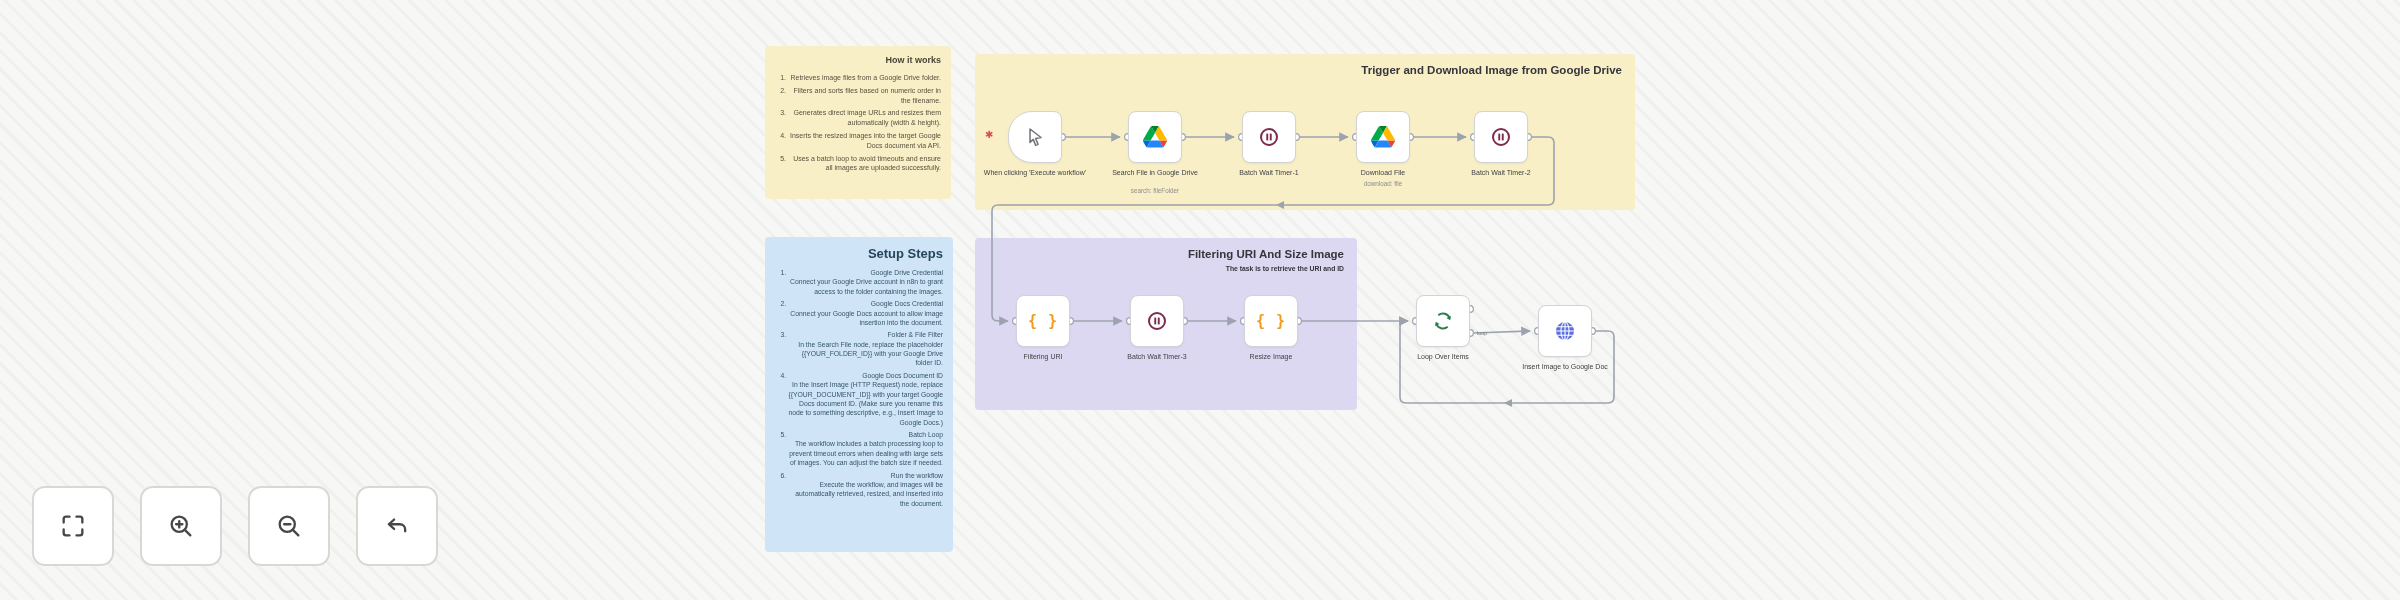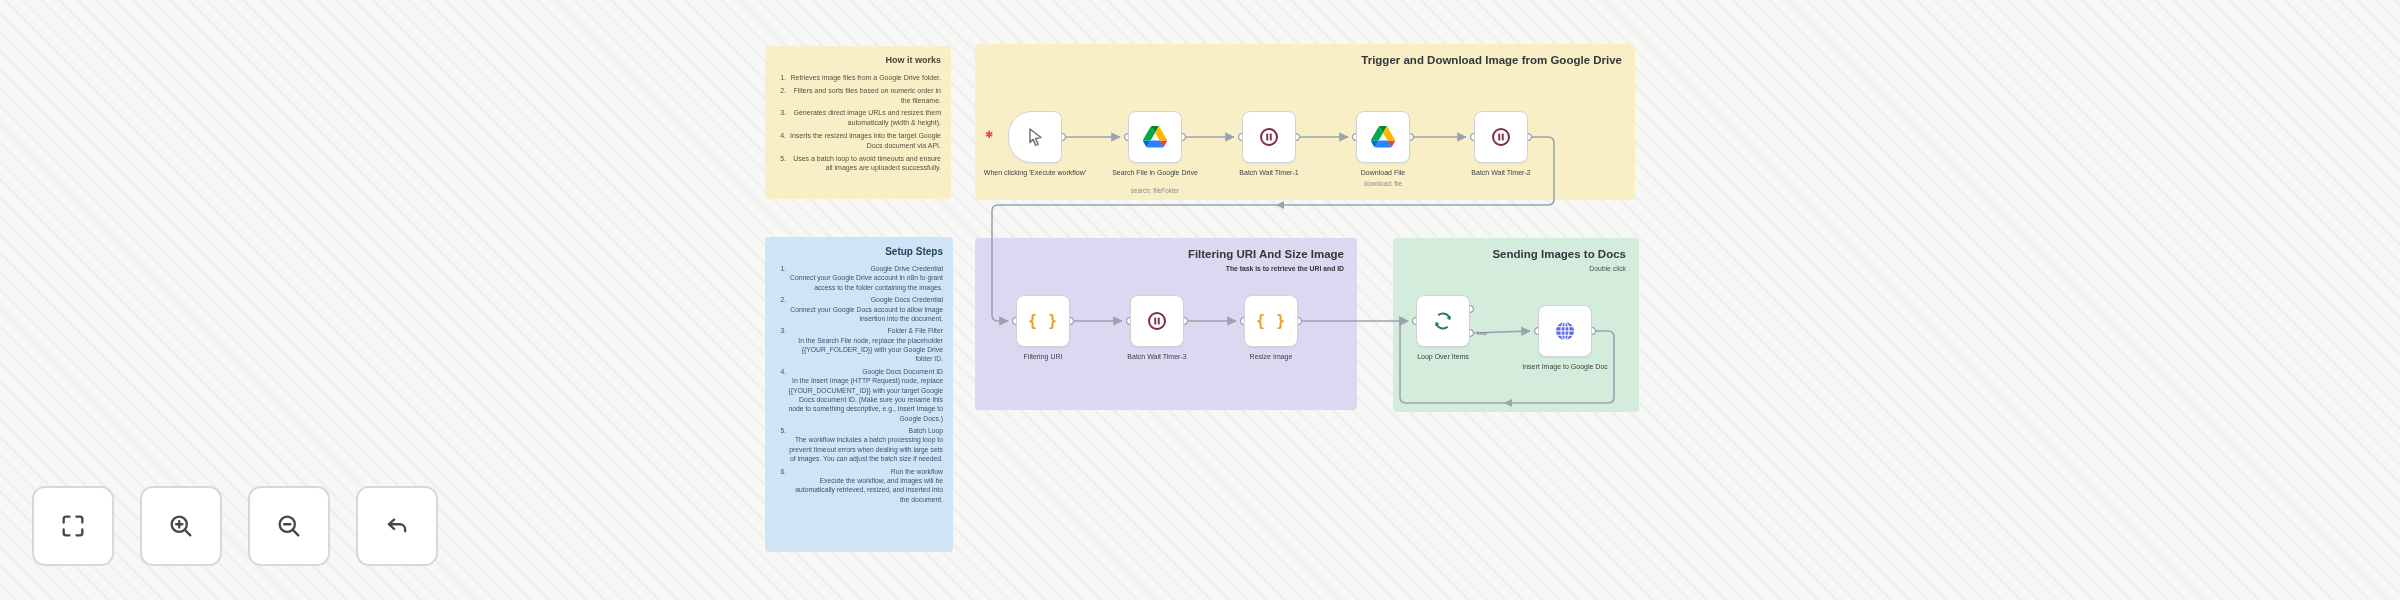--- a/index.html
+++ b/index.html
@@ -15,21 +15,21 @@
   
   .zone, .note { position: absolute; border-radius: 4px; text-align: right; }
   .note-yellow, .zone-yellow { background: #f8efc6; }
   .note-blue   { background: #cfe4f7; }
   .zone-purple { background: #dcd8f1; }
   .zone-green  { background: #d3ecdc; }
 
   .note { padding: 9px 10px; }
   .note-title { font-weight: bold; }
   .note-yellow .note-title { font-size: 9px; color: #4a4536; margin-bottom: 8px; }
-  .note-blue   .note-title { font-size: 10px; color: #24455c; margin-bottom: 7px; }
+  .note-blue   .note-title { font-size: 13px; color: #24455c; margin-bottom: 7px; }
   .note ol { list-style-position: outside; padding-left: 13px; }
   .note-yellow ol { font-size: 7px; line-height: 1.4; color: #57513f; }
   .note-blue   ol { font-size: 6.8px; line-height: 1.38; color: #35566c; }
   .note li { margin-bottom: 3px; }
   .setup-h { display: block; }
   .setup-b { display: block; }
 
   .zone { padding: 10px 13px; }
   .zone-title { font-size: 11.5px; font-weight: bold; color: #35363c; }
   .zone-sub-bold { font-size: 6.8px; font-weight: bold; color: #33343b; margin-top: 5px; }
@@ -105,33 +105,29 @@
         <span class="setup-h">Batch Loop</span>
         <span class="setup-b">The workflow includes a batch processing loop to prevent timeout errors when dealing with large sets of images. You can adjust the batch size if needed.</span>
       </li>
       <li>
         <span class="setup-h">Run the workflow</span>
         <span class="setup-b">Execute the workflow, and images will be automatically retrieved, resized, and inserted into the document.</span>
       </li>
     </ol>
   </div>
 
-  <div class="zone zone-yellow" style="left:975px; top:44px; width:660px; height:156px;">
+  <div class="zone zone-yellow" style="left:975px; top:54px; width:660px; height:156px;">
     <div class="zone-title">Trigger and Download Image from Google Drive</div>
   </div>
 
   <div class="zone zone-purple" style="left:975px; top:238px; width:382px; height:172px;">
     <div class="zone-title">Filtering URI And Size Image</div>
     <div class="zone-sub-bold">The task is to retrieve the URI and ID</div>
   </div>
 
-  <div class="zone zone-green" style="left:1393px; top:238px; width:246px; height:174px;">
-    <div class="zone-title">Sending Images to Docs</div>
-    <div class="zone-sub">Double click</div>
-  </div>
 
   <svg class="wires" width="2400" height="600">
     <defs>
       <marker id="arr" markerWidth="7" markerHeight="7" refX="5.5" refY="3" orient="auto">
         <path d="M0 0 L6 3 L0 6 Z" fill="#9ca3af"></path>
       </marker>
     </defs>
     <g stroke="#9ca3af" stroke-width="1.6" fill="none">
       <path d="M1066 137 L1120 137" marker-end="url(#arr)"></path>
       <path d="M1186 137 L1234 137" marker-end="url(#arr)"></path>

